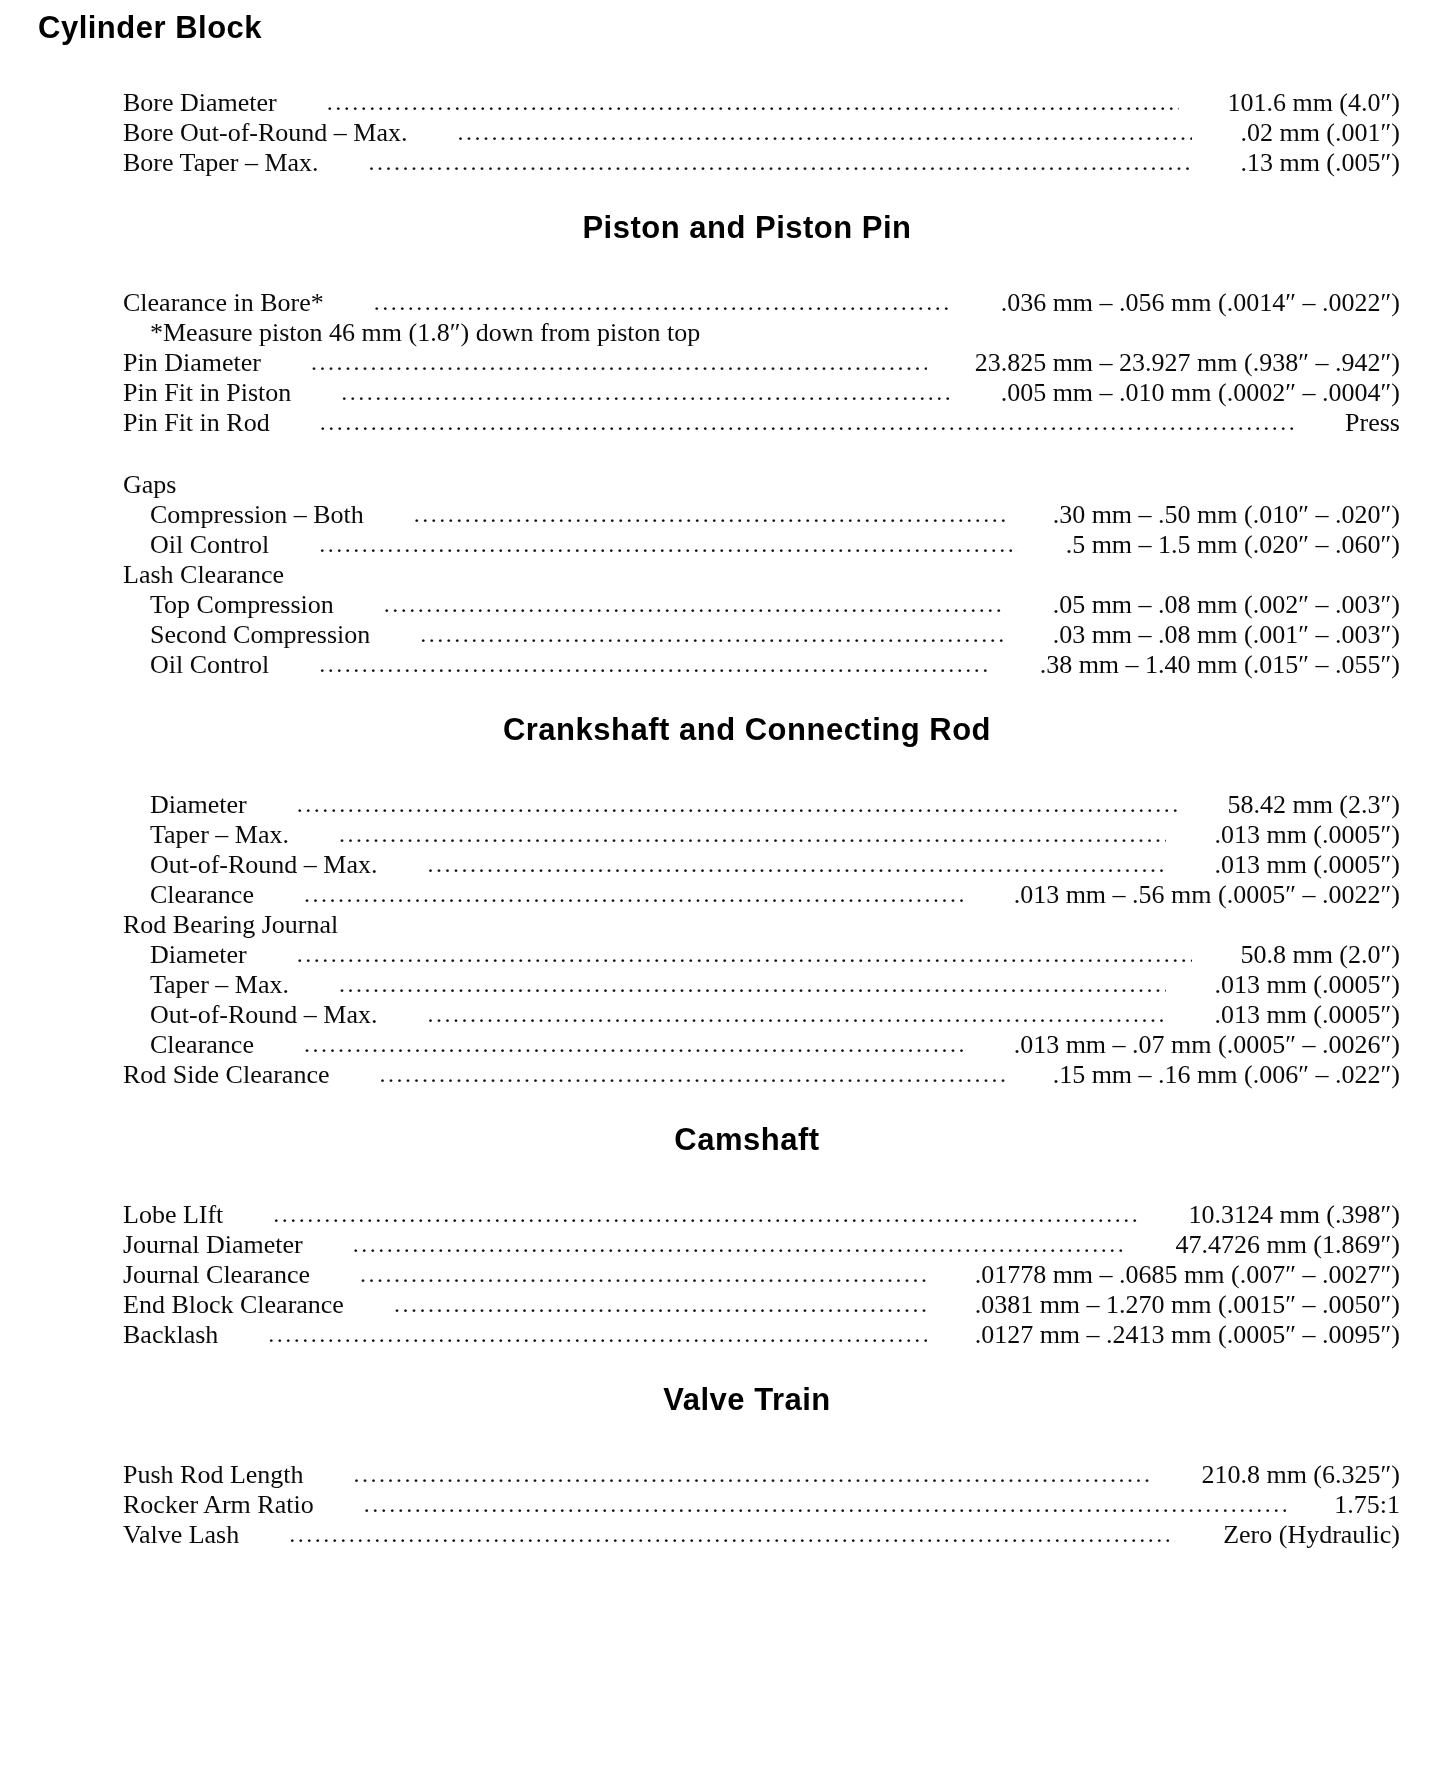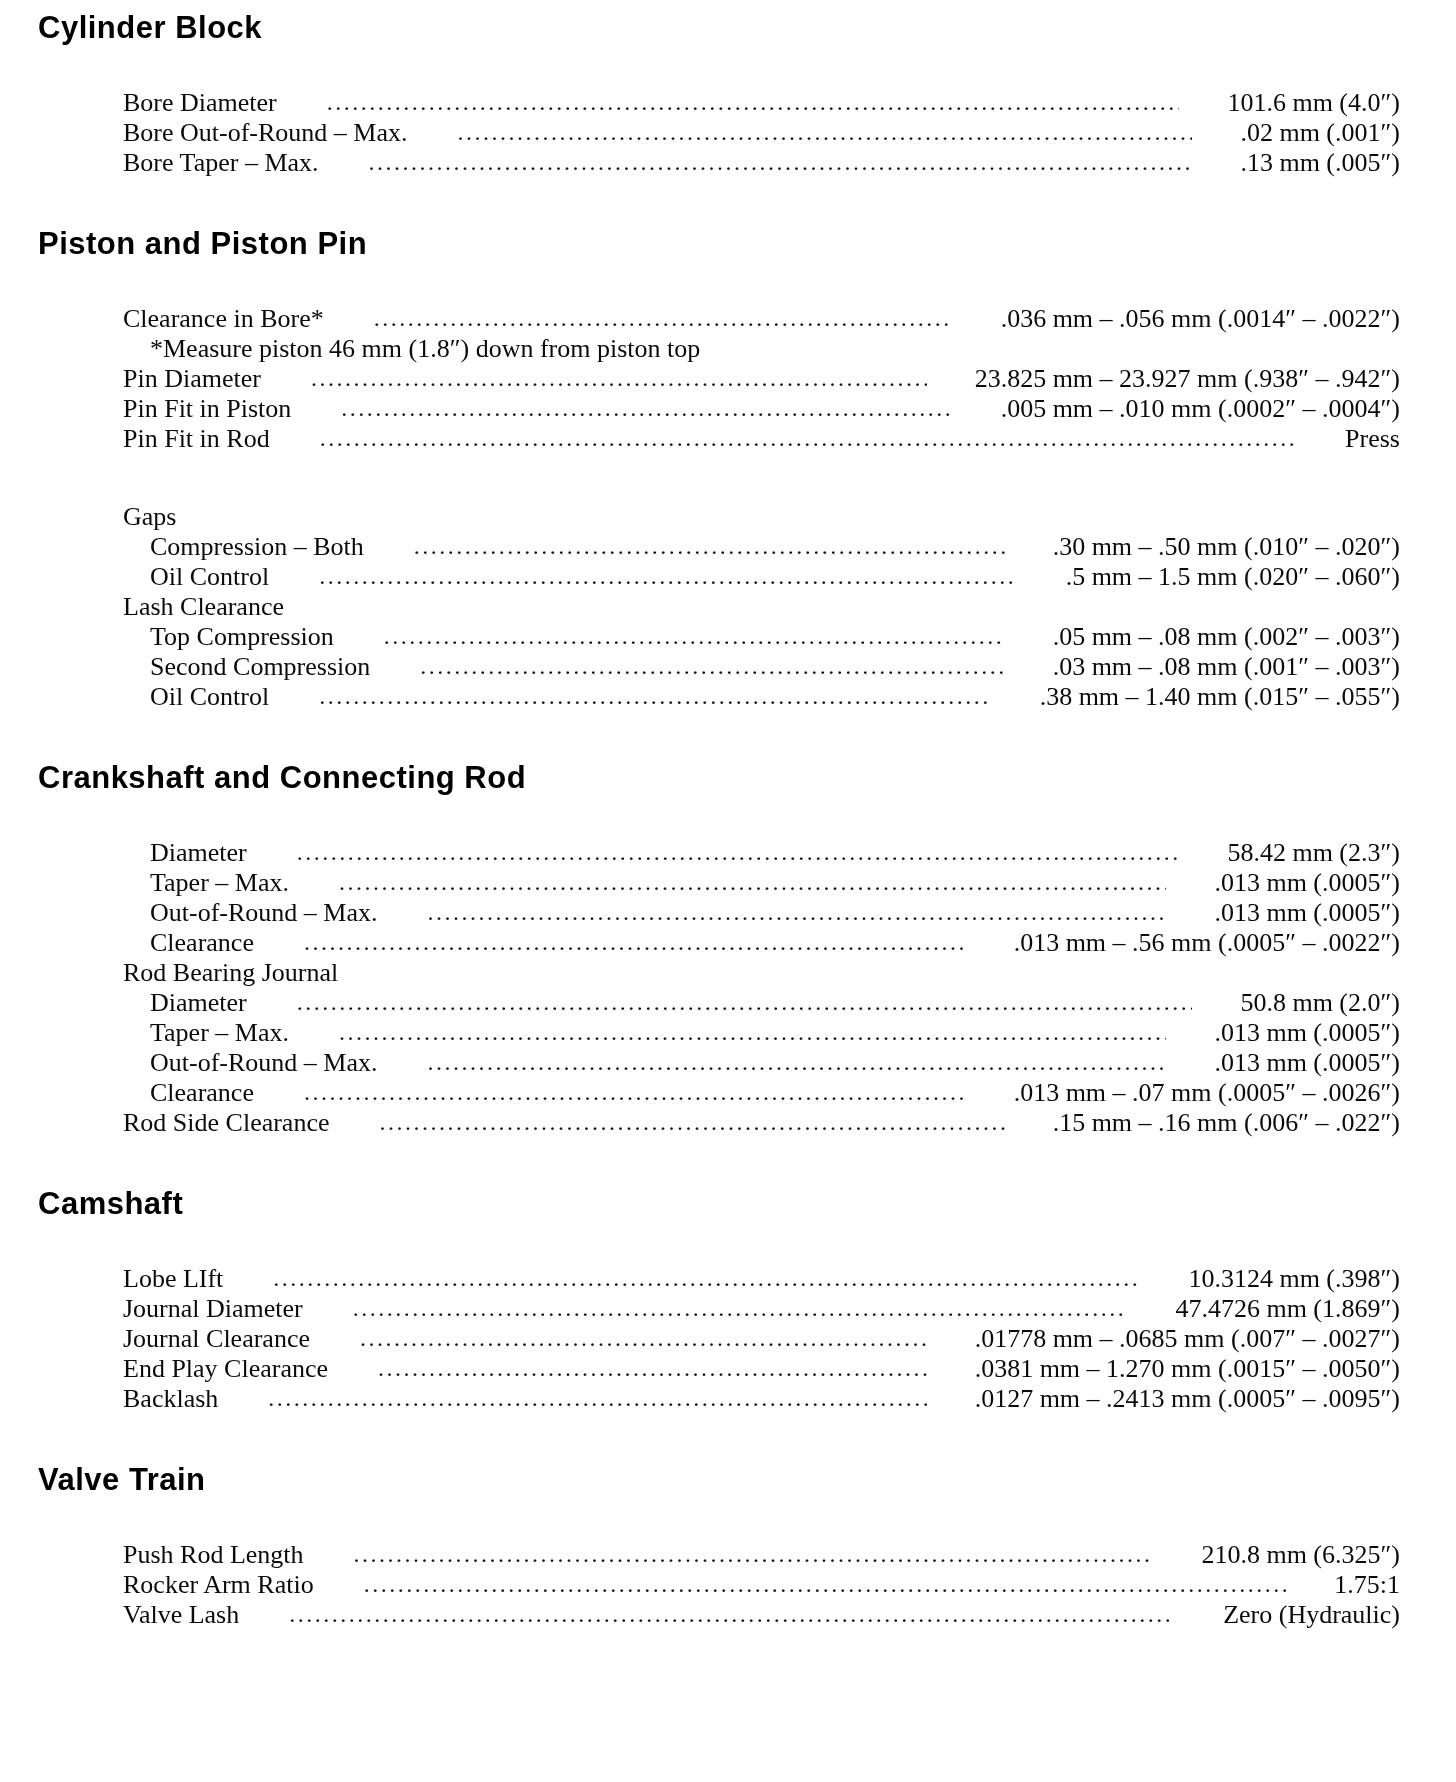--- a/index.html
+++ b/index.html
@@ -13,21 +13,21 @@
     height: 1782px;
     background: #ffffff;
     color: #0b0b0b;
     font-family: "Liberation Serif", serif;
     font-size: 26px;
     overflow: hidden;
     box-sizing: border-box;
     padding-top: 10px;
   }
   .section { margin: 0; }
-  .section + .section { margin-top: 48px; }
+  .section + .section { margin-top: 32px; text-align: center; }
   .section-title {
     font-family: "Liberation Sans", sans-serif;
     font-weight: bold;
     font-size: 31px;
     letter-spacing: 0.5px;
     color: #000;
     margin: 0 0 42px 38px;
     line-height: 36px;
   }
   .rows {
@@ -245,21 +245,21 @@
     <span class="value">47.4726 mm (1.869″)</span>
   </div>
 
   <div class="row indent-0">
     <span class="label">Journal Clearance</span>
     <span class="dots"></span>
     <span class="value">.01778 mm – .0685 mm (.007″ – .0027″)</span>
   </div>
 
   <div class="row indent-0">
-    <span class="label">End Play Clearance</span>
+    <span class="label">End Block Clearance</span>
     <span class="dots"></span>
     <span class="value">.0381 mm – 1.270 mm (.0015″ – .0050″)</span>
   </div>
 
   <div class="row indent-0">
     <span class="label">Backlash</span>
     <span class="dots"></span>
     <span class="value">.0127 mm – .2413 mm (.0005″ – .0095″)</span>
   </div>
 </div>

